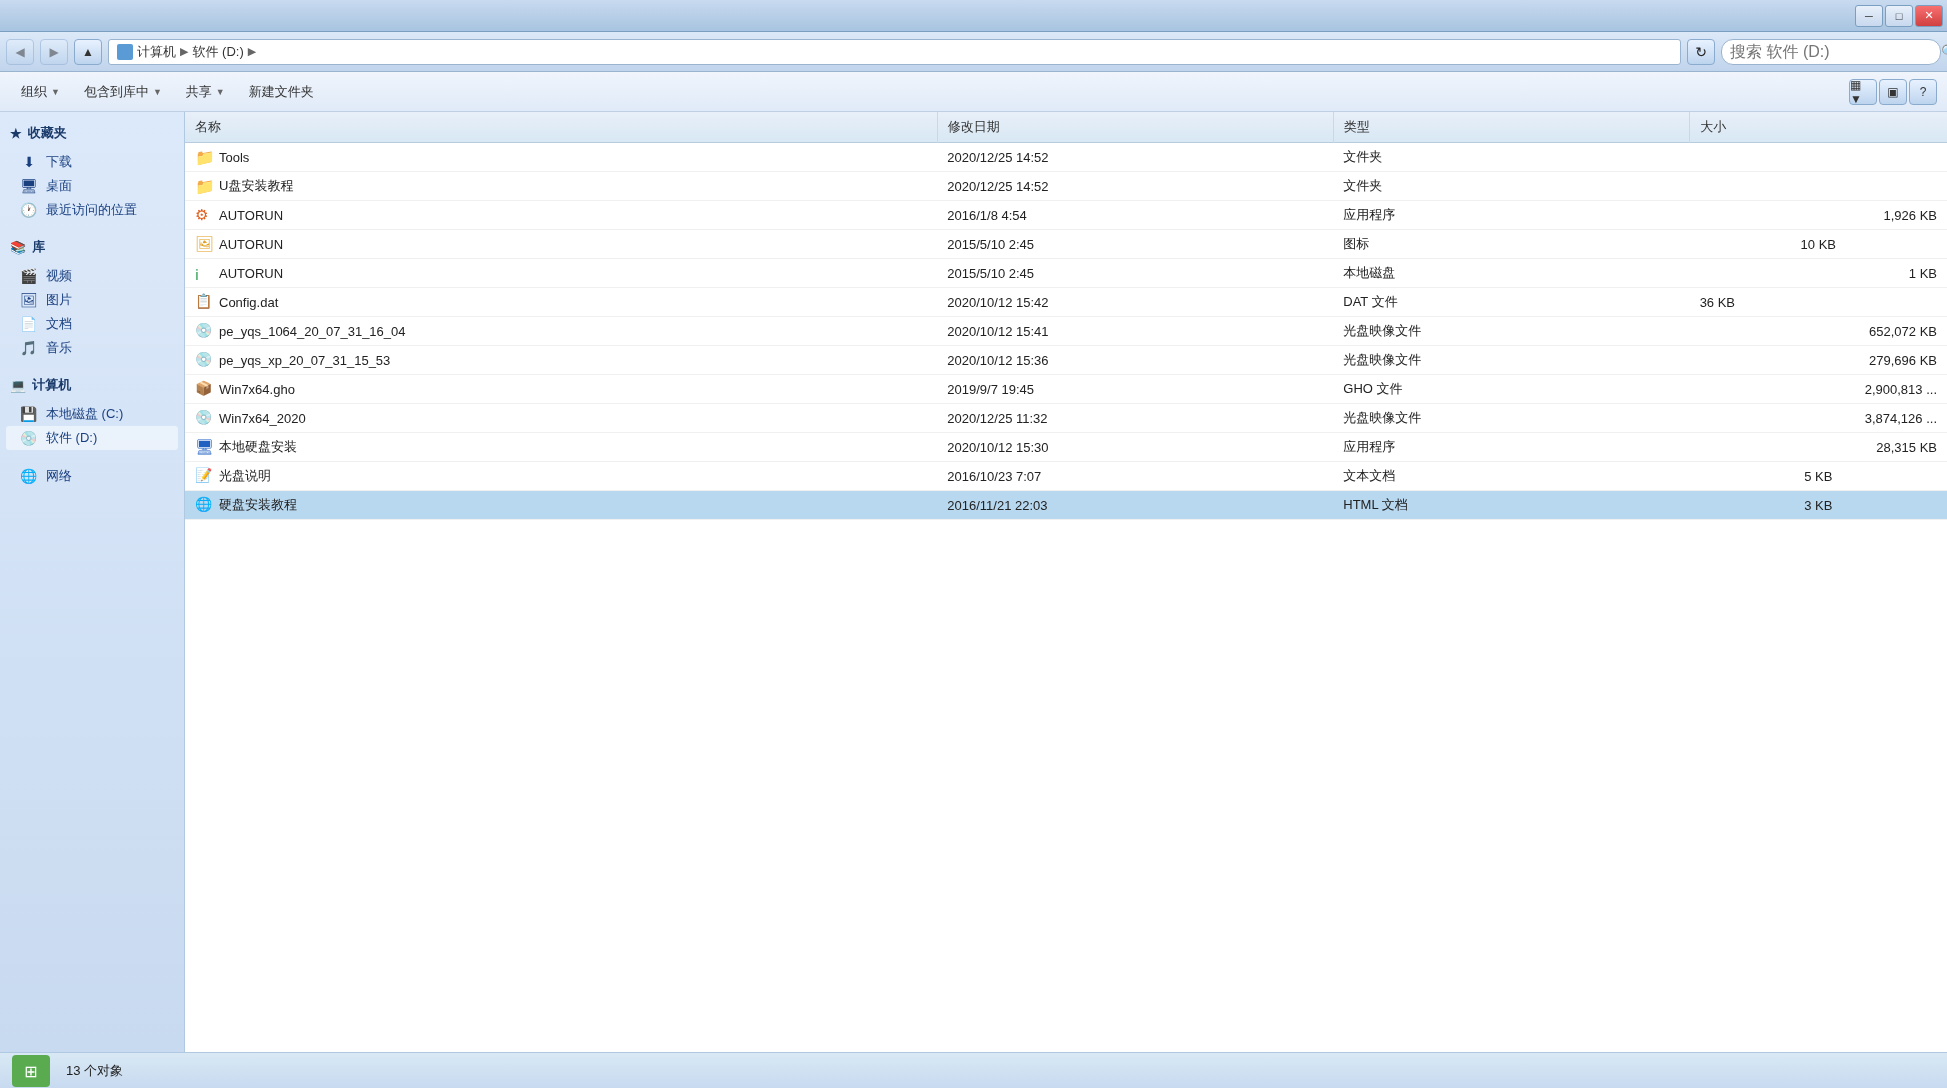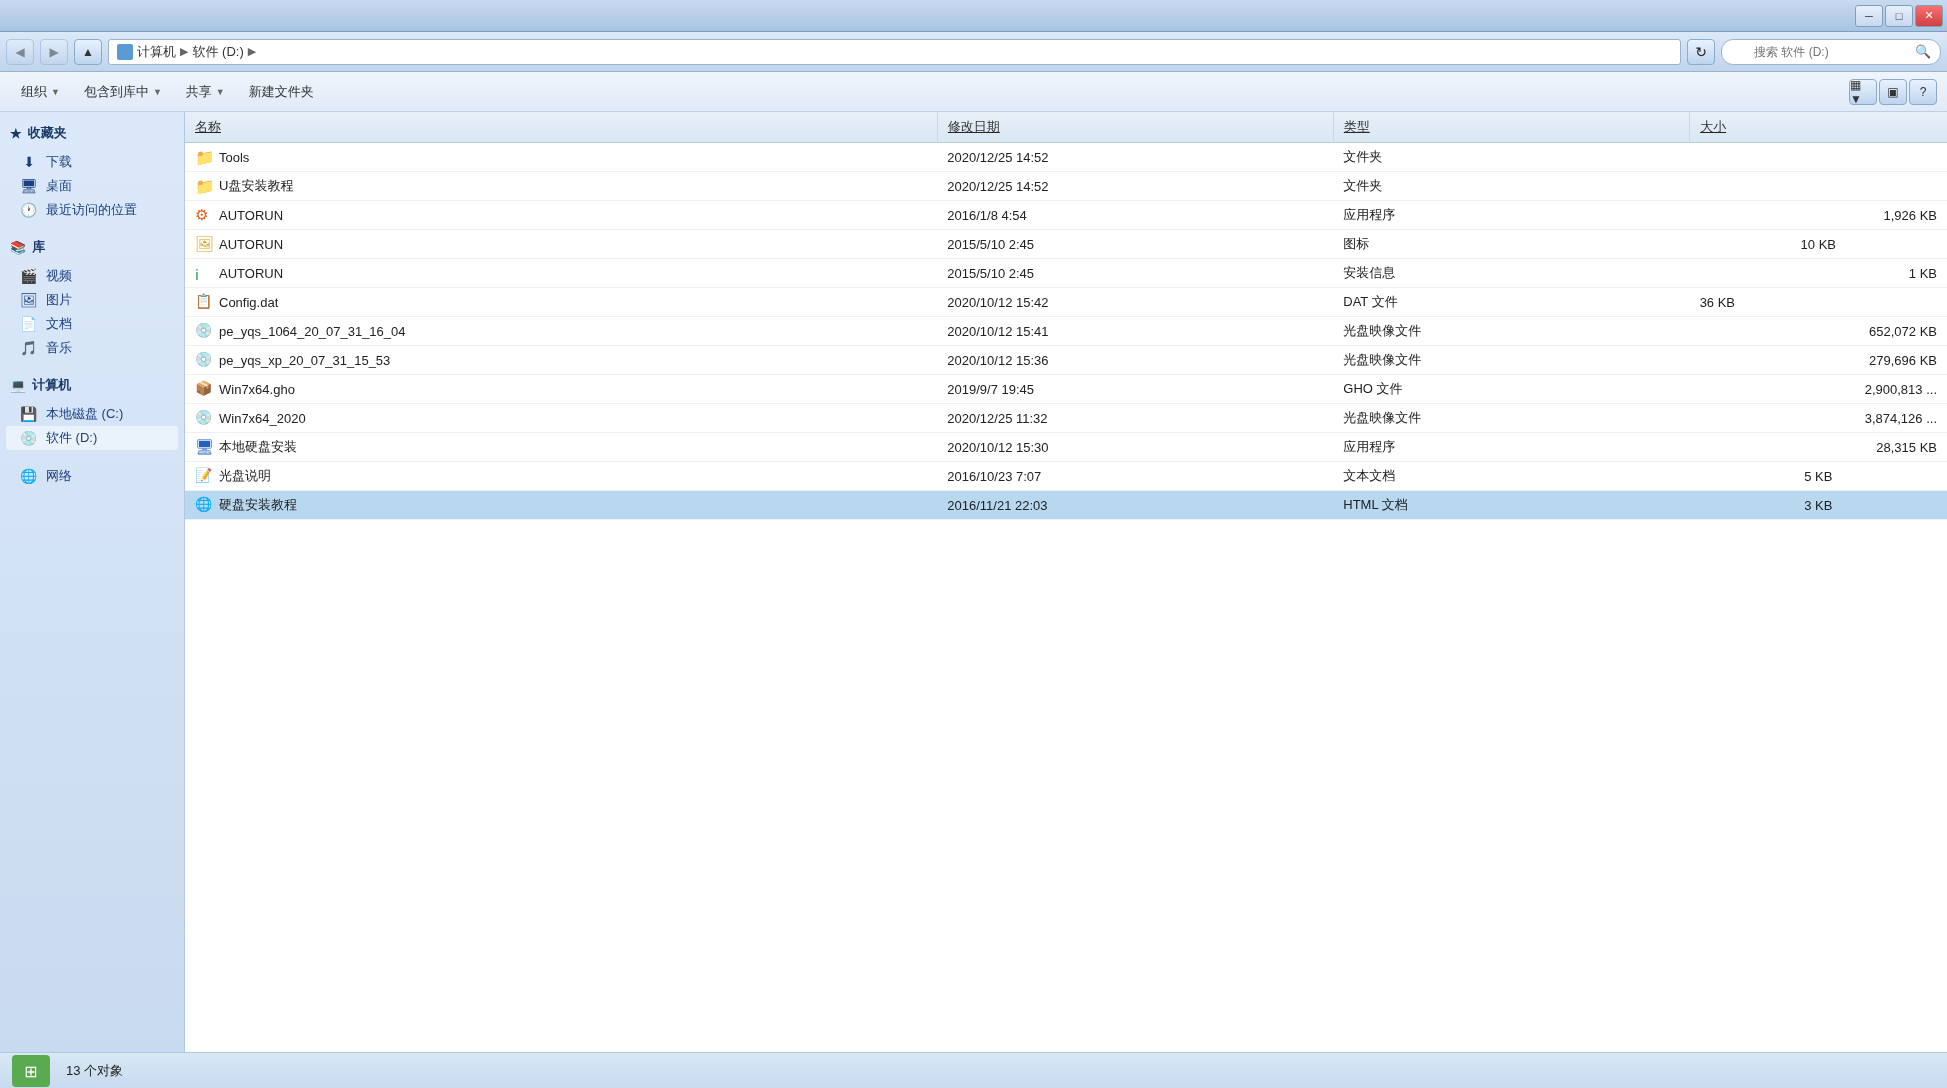--- a/index.html
+++ b/index.html
@@ -107,25 +107,24 @@
       border-radius: 12px;
       display: flex;
       align-items: center;
       padding: 0 8px;
       gap: 4px;
     }
     .search-bar input {
       border: none;
       outline: none;
       background: transparent;
-      font-size: 12px;
+      font-size: 16px;
       color: #999;
       flex: 1;
       font-family: inherit;
-      margin-left: 24px;
     }
 
     
     .toolbar {
       height: 40px;
       background: linear-gradient(to bottom, #f0f5fc, #e0eaf8);
       display: flex;
       align-items: center;
       padding: 0 10px;
       gap: 2px;
@@ -207,21 +206,20 @@
       background: #fff;
       overflow-y: auto;
     }
     .file-table {
       width: 100%;
       border-collapse: collapse;
     }
     .file-table thead tr {
       background: linear-gradient(to bottom, #e8eff8, #d8e8f4);
       border-bottom: 1px solid #b8cce0;
-      text-decoration: underline;
     }
     .file-table th {
       text-align: left;
       padding: 6px 10px;
       font-weight: normal;
       font-size: 13px;
       color: #333;
       border-right: 1px solid #c8d8e8;
       cursor: pointer;
       white-space: nowrap;
@@ -451,21 +449,21 @@
     <td style="text-align:center;">10 KB</td>
   </tr>
           <tr>
     <td>
       <span class="name-cell">
         <span class="file-icon"><span style="color:#30a050;font-size:15px;">ℹ</span></span>
         <span>AUTORUN</span>
       </span>
     </td>
     <td>2015/5/10 2:45</td>
-    <td>安装信息</td>
+    <td>本地磁盘</td>
     <td style="text-align:right;">1 KB</td>
   </tr>
           <tr>
     <td>
       <span class="name-cell">
         <span class="file-icon"><span style="color:#888;font-size:14px;">📋</span></span>
         <span>Config.dat</span>
       </span>
     </td>
     <td>2020/10/12 15:42</td>

